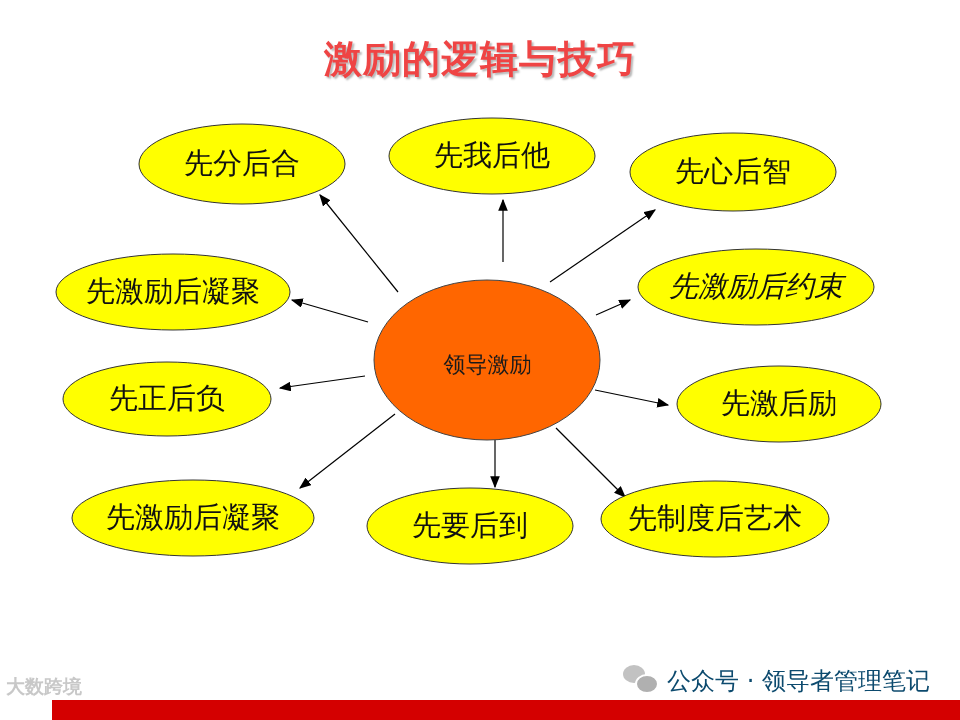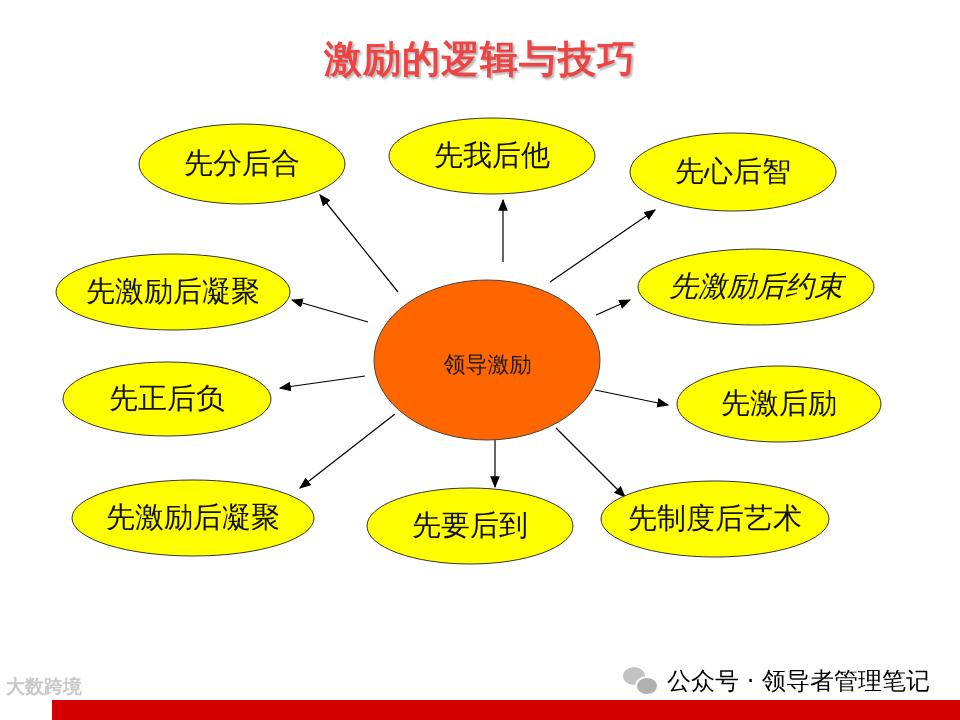--- a/index.html
+++ b/index.html
@@ -2,21 +2,21 @@
 <html><head>
 <meta charset="utf-8">
 <style>
   html, body { margin:0; padding:0; background:#ffffff; }
   body { width:960px; height:720px; position:relative; overflow:hidden; font-family:"DejaVu Sans", sans-serif; }
   .title { position:absolute; left:0; right:0; top:34px; text-align:center; font-size:38px; font-weight:bold; color:#ef4444; letter-spacing:1px; text-shadow:2px 2px 2px #b8b8b8; }
   svg.diagram { position:absolute; left:0; top:0; }
   .node { position:absolute; display:flex; align-items:center; justify-content:center; font-size:29px; color:#111; white-space:nowrap; }
   .center-label { position:absolute; left:375px; top:300px; width:225px; height:130px; display:flex; flex-direction:column; align-items:center; justify-content:center; font-size:22px; color:#1a1a1a; line-height:44px; }
   .footer-bar { position:absolute; left:52px; top:700px; width:908px; height:20px; background:#d40000; }
-  .watermark { position:absolute; right:30px; top:665px; font-size:24px; color:#000000; display:flex; align-items:center; gap:10px; }
+  .watermark { position:absolute; right:30px; top:665px; font-size:24px; color:#0c4a6e; display:flex; align-items:flex-start; gap:10px; }
   .wm-icon { width:34px; height:28px; position:relative; }
   .wm-icon .b1 { position:absolute; left:0; top:0; width:22px; height:18px; border-radius:50%; background:#c2c2c2; }
   .wm-icon .b2 { position:absolute; left:12px; top:9px; width:20px; height:16px; border-radius:50%; background:#b0b0b0; border:2px solid #fff; }
   .logo { position:absolute; left:6px; top:674px; font-size:19px; color:#c8c8c8; font-weight:bold;font-family:Liberation Serif, serif; }
 </style>
 </head>
 <body>
 
 <div class="title">激励的逻辑与技巧</div>
 

